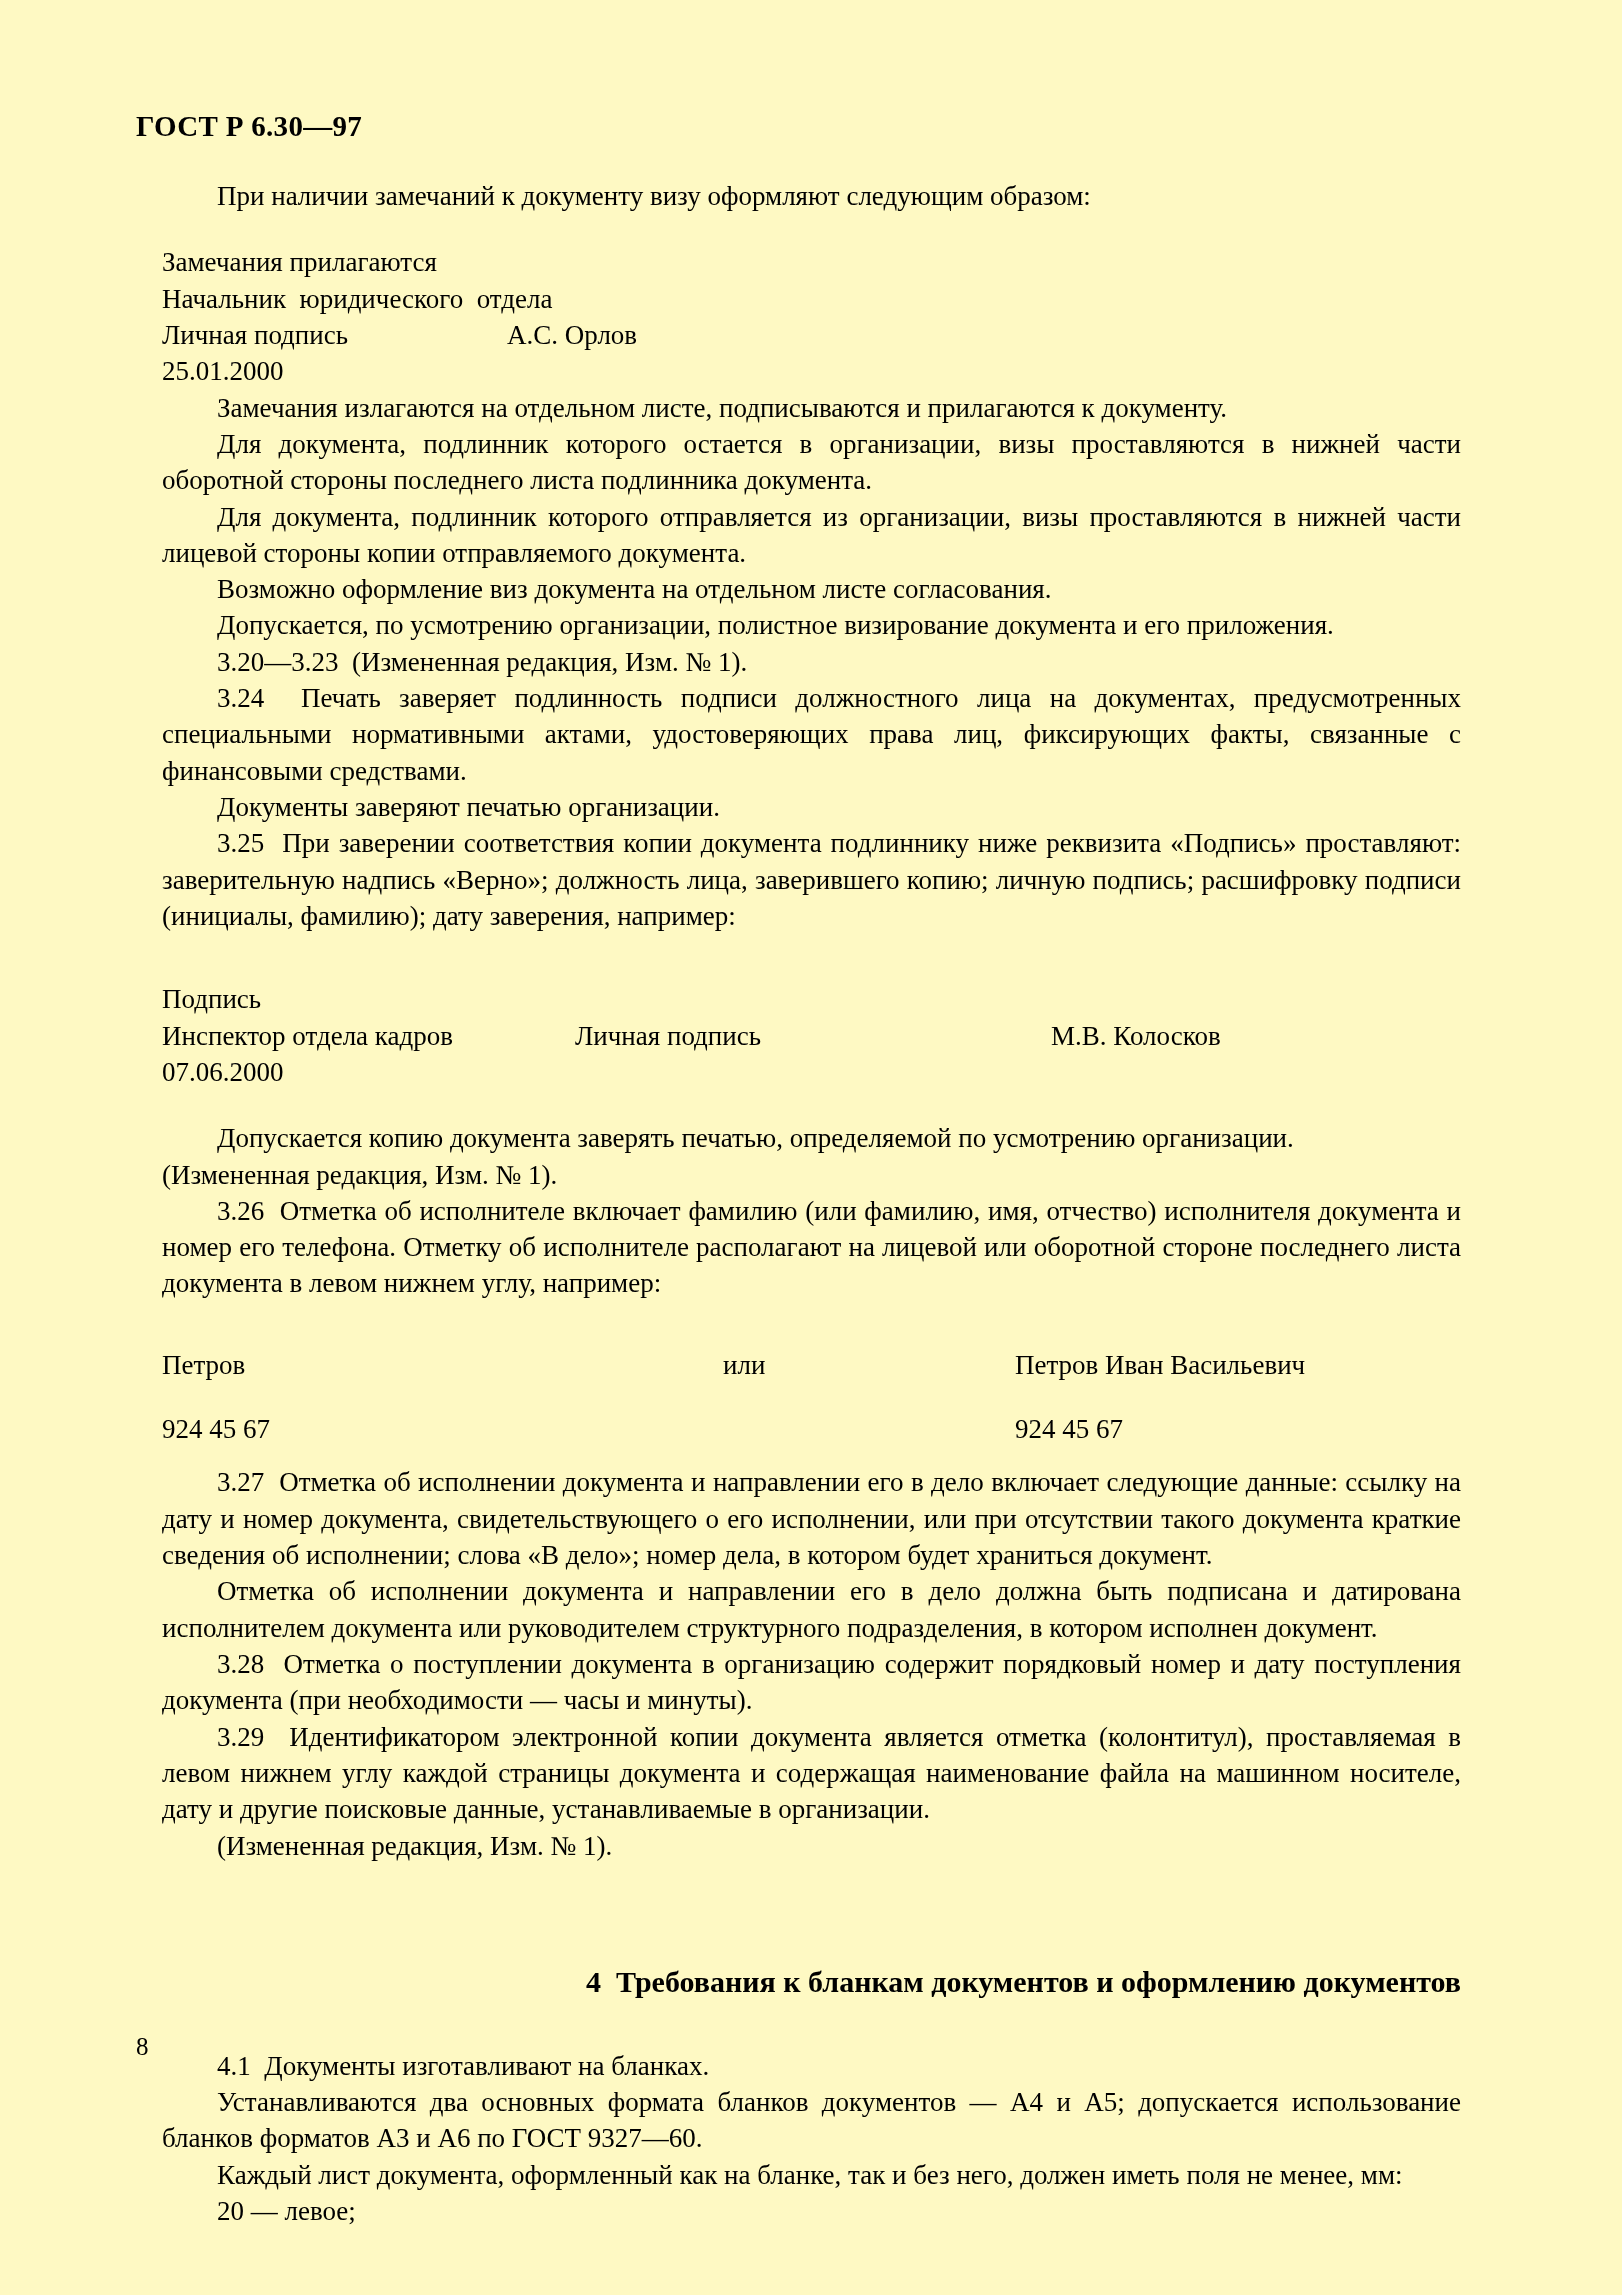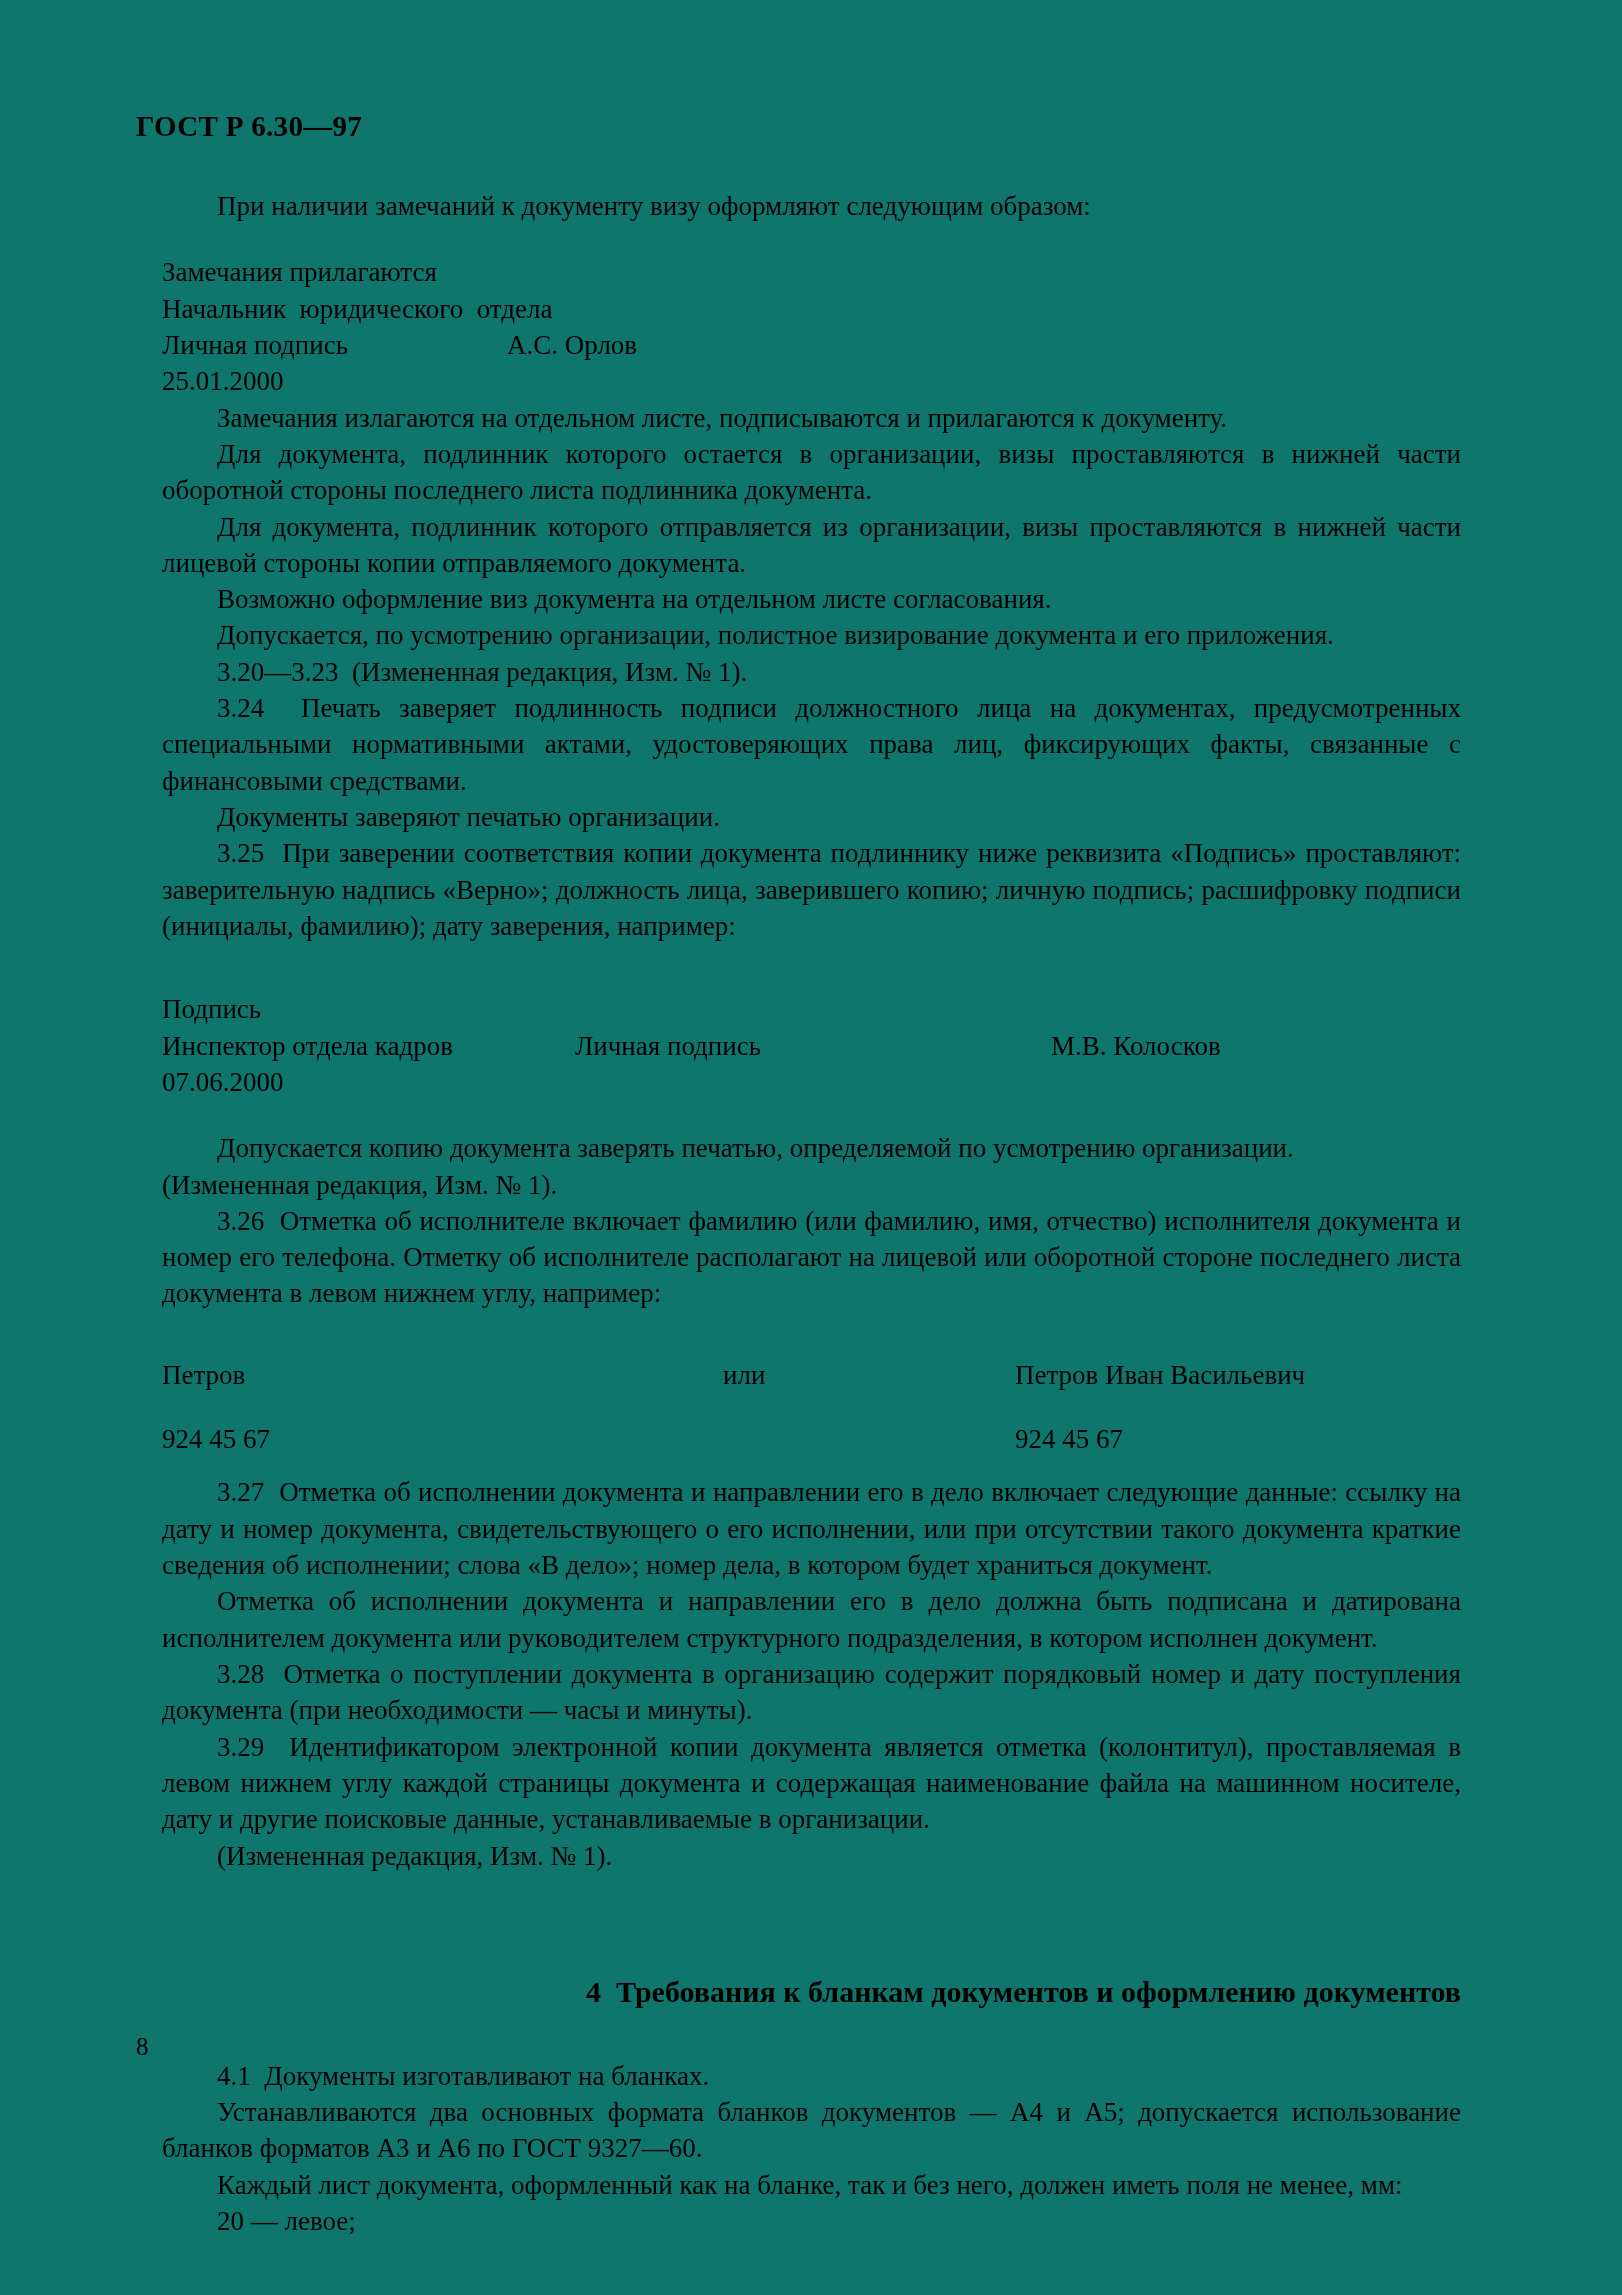--- a/index.html
+++ b/index.html
@@ -5,41 +5,41 @@
 <style>
   html, body {
     margin: 0;
     padding: 0;
     background: #ffffff;
   }
   .page {
     position: relative;
     width: 1622px;
     height: 2295px;
-    background: #0f766e;
+    background: #fef9c3;
     font-family: "Liberation Serif", "DejaVu Serif", serif;
     color: #000000;
     overflow: hidden;
     box-sizing: border-box;
   }
   
   .running-header {
     position: absolute;
     left: 136px;
     top: 110px;
     font-size: 29px;
     font-weight: bold;
     letter-spacing: 0.3px;
     white-space: nowrap;
   }
   
   .column {
     position: absolute;
     left: 162px;
-    top: 188px;
+    top: 178px;
     width: 1299px;
   }
   p.body {
     margin: 0 0 0 0;
     font-size: 27px;
     line-height: 1.345;
     text-align: justify;
     text-indent: 55px;
     text-justify: inter-word;
     -webkit-hyphens: manual;

